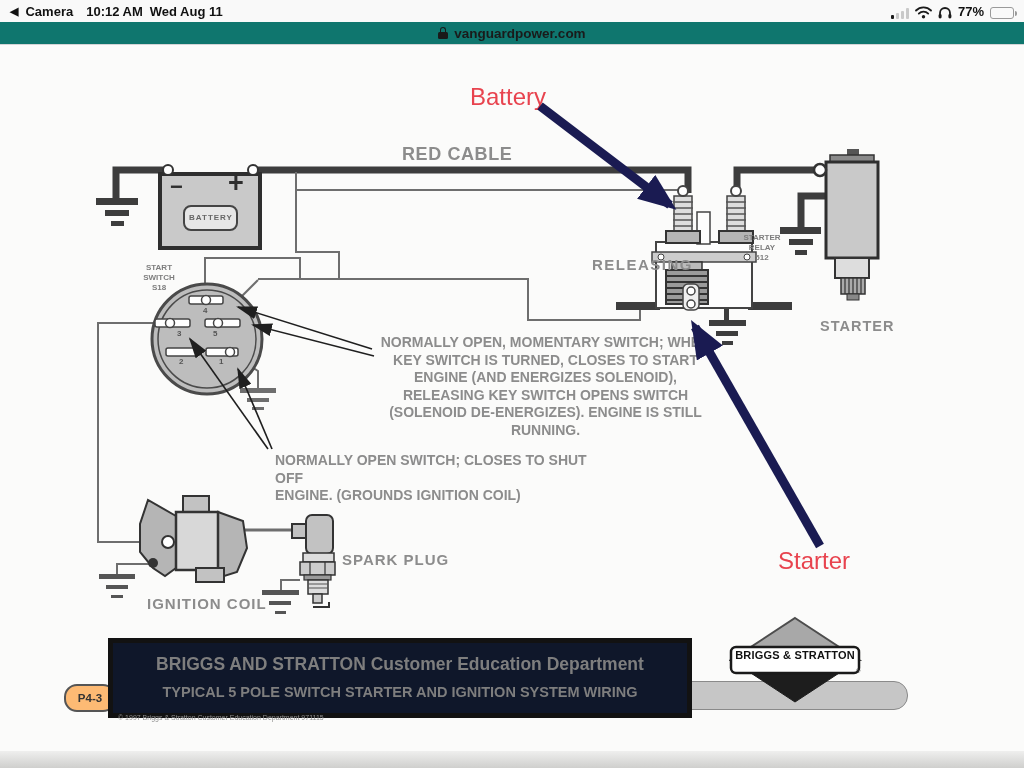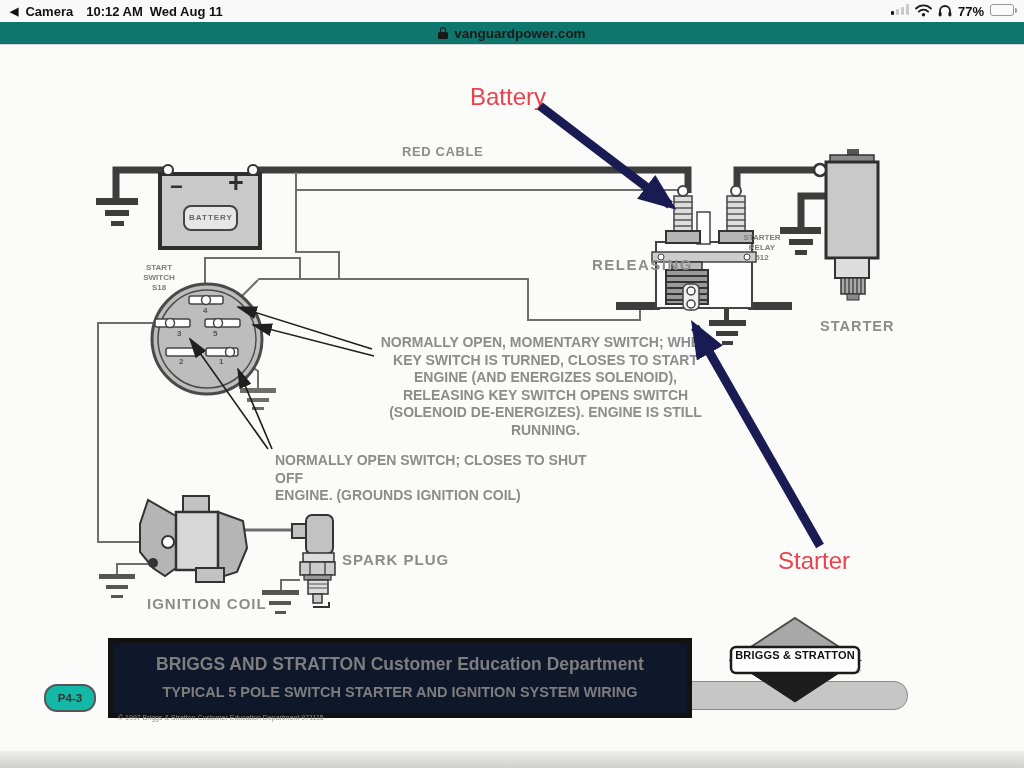--- a/index.html
+++ b/index.html
@@ -5,21 +5,21 @@
   * { margin:0; padding:0; box-sizing:border-box; }
   html,body { width:1024px; height:768px; font-family:"Liberation Sans", sans-serif; background:#fbfbfa; overflow:hidden; }
   .abs { position:absolute; }
   #stage { position:relative; width:1024px; height:768px; }
 
   
   #status-bar { left:0; top:0; width:1024px; height:22px; background:#f9f9f9; z-index:20;
     display:flex; align-items:center; justify-content:space-between; padding:0 10px; }
   .sb-left { display:flex; align-items:center; gap:7px; font-weight:bold; font-size:13px; color:#111; }
   .back-tri { font-size:11px; line-height:1; }
-  .sb-right { display:flex; align-items:flex-start; gap:6px; font-weight:bold; font-size:13px; color:#111; }
+  .sb-right { display:flex; align-items:flex-end; gap:6px; font-weight:bold; font-size:13px; color:#111; }
   .sig { display:flex; align-items:flex-end; gap:2px; height:11px; }
   .sig i { display:block; width:3px; border-radius:1px; background:#c9c9c9; }
   .sig i.on { background:#1b1b1b; }
   .batt { position:relative; width:24px; height:12px; border:1px solid #9a9a9a; border-radius:3px; padding:1px; }
   .batt .fill { height:100%; width:76%; background:#1b1b1b; border-radius:1.5px; }
   .batt .nub { position:absolute; right:-4px; top:3px; width:2.5px; height:5px; background:#9a9a9a; border-radius:0 2px 2px 0; }
   #url-bar { left:0; top:22px; width:1024px; height:23px; background:#0f766e; border-bottom:1px solid #d4d4d6; z-index:20;
     display:flex; align-items:center; justify-content:center; gap:6px; font-weight:bold; font-size:13.5px; color:#1a1a1a; }
   .lock { position:relative; width:10px; height:12px; }
   .lock .shackle { position:absolute; left:2px; top:0; width:6px; height:7px; border:1.6px solid #1a1a1a; border-bottom:none; border-radius:4px 4px 0 0; }
@@ -27,21 +27,21 @@
 
   
   .g-label { color:#8c8c8c; font-weight:bold; letter-spacing:.6px; z-index:6; white-space:pre-line; }
   .red-label { color:#e8434e; font-size:24px; z-index:6; }
   .anno { color:#8c8c8c; font-weight:bold; font-size:14px; line-height:17.5px; white-space:pre-line; z-index:6; }
   .tiny { font-size:8px; line-height:10px; text-align:center; color:#7d7d7d; font-weight:bold; z-index:6; white-space:pre-line; }
   .pole-num { font-size:8px; font-weight:bold; color:#555; z-index:6; }
 
   
   #tab-strip-right { left:640px; top:681px; width:268px; height:29px; background:#c6c6c6; border:1.5px solid #8a8a8a; border-radius:0 14px 14px 0; z-index:1; }
-  #page-tab { left:44px; top:684px; width:52px; height:28px; background:#14b8a6; border:2px solid #555; border-radius:13px; z-index:2;
+  #page-tab { left:64px; top:684px; width:52px; height:28px; background:#fdba74; border:2px solid #555; border-radius:13px; z-index:2;
     display:flex; align-items:center; justify-content:center; font-size:11.5px; font-weight:bold; color:#333; }
   #title-box { left:108px; top:638px; width:584px; height:80px; background:#0f172a; border:5px solid #121212; z-index:3; text-align:center; }
   #title-box .l1 { margin-top:11px; font-size:17.5px; font-weight:bold; color:#7e7e7e; }
   #title-box .l2 { margin-top:9px; font-size:14.5px; font-weight:bold; color:#7e7e7e; }
   #copyright { left:118px; top:714px; font-size:7px; color:#8f8f8f; z-index:3; }
   #logo-text { left:731px; top:649px; width:128px; text-align:center; font-size:11px; font-weight:bold; color:#111; z-index:6; letter-spacing:.2px; }
   #logo-reg { left:856px; top:668px; font-size:6px; color:#333; z-index:6; }
   #bottom-strip { left:0; top:751px; width:1024px; height:17px; background:linear-gradient(#efefee,#cfcfcd); z-index:0; }
   svg { position:absolute; left:0; top:0; }
   .layer-base { z-index:4; }
@@ -250,21 +250,21 @@
     <g stroke="#1f1f1f" stroke-width="1.6" fill="none">
       <path d="M372 349 L238 307" marker-end="url(#blackhead)"></path>
       <path d="M374 356 L253 325" marker-end="url(#blackhead)"></path>
       <path d="M268 449 L190 339" marker-end="url(#blackhead)"></path>
       <path d="M272 449 L238 369" marker-end="url(#blackhead)"></path>
     </g>
   </svg>
 
   <div class="abs red-label" style="left:470px; top:83px;">Battery</div>
   <div class="abs red-label" style="left:778px; top:547px;">Starter</div>
-  <div class="abs g-label" style="left:402px; top:144px; font-size:13px;">RED CABLE</div>
+  <div class="abs g-label" style="left:402px; top:144px; font-size:18px;">RED CABLE</div>
   <div class="abs g-label" style="left:592px; top:256px; font-size:15px; letter-spacing:1.5px;">RELEASING</div>
   <div class="abs tiny" style="left:738px; top:233px; width:48px;">STARTER
 RELAY
 512</div>
   <div class="abs g-label" style="left:820px; top:318px; font-size:14.5px; letter-spacing:1px;">STARTER</div>
   <div class="abs tiny" style="left:136px; top:263px; width:46px;">START
 SWITCH
 S18</div>
   <div class="abs" style="left:187px; top:213px; width:48px; text-align:center; font-size:8px; font-weight:bold; color:#666; letter-spacing:1px; z-index:6;">BATTERY</div>
   <div class="abs" style="left:170px; top:174px; font-size:22px; font-weight:bold; color:#2e2e2e; z-index:6;">−</div>

